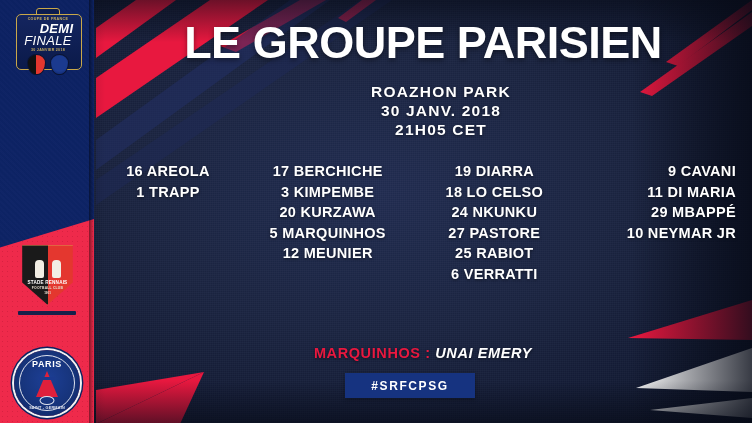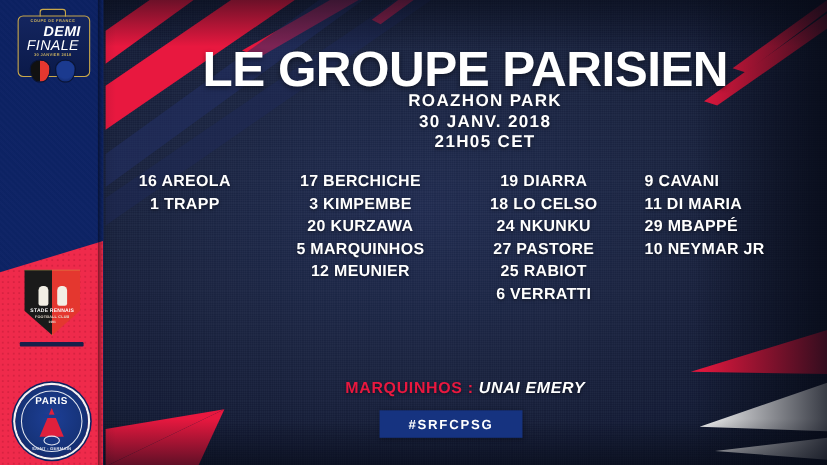--- a/index.html
+++ b/index.html
@@ -171,43 +171,42 @@
     font-size:3.8px;font-weight:bold;color:#dfe3ee;letter-spacing:.2px;
   }
 
   
   .headline{
     position:absolute;left:94px;right:0;top:20px;
     text-align:center;
     font-size:45px;line-height:45px;font-weight:bold;color:#ffffff;
     letter-spacing:-0.5px;
     text-shadow:0 2px 5px rgba(0,0,0,.45);
-    margin-top:20px;
   }
 
   
   .venue{
     position:absolute;left:94px;right:0;top:82px;text-align:center;color:#fff;
   }
   .venue div{
     font-size:15.5px;line-height:19px;font-weight:bold;letter-spacing:1.2px;
     text-shadow:0 1px 3px rgba(0,0,0,.5);
     padding-left:36px;
   }
 
   
   .squad{
-    position:absolute;left:100px;right:16px;top:155px;
+    position:absolute;left:100px;right:16px;top:161px;
     display:flex;justify-content:space-between;align-items:flex-start;
   }
   .col{display:flex;flex-direction:column;}
   .col-0{width:136px;text-align:center;}
   .col-1{width:150px;text-align:center;}
   .col-2{width:150px;text-align:center;}
-  .col-3{width:150px;text-align:left;}
+  .col-3{width:150px;text-align:right;}
   .player{
     font-size:14.5px;line-height:20.5px;font-weight:bold;color:#ffffff;
     letter-spacing:.3px;white-space:nowrap;
     text-shadow:0 1px 3px rgba(0,0,0,.5);
   }
 
   
   .coach{
     position:absolute;left:94px;right:0;top:345px;text-align:center;
     font-size:14.5px;font-weight:bold;letter-spacing:.6px;

